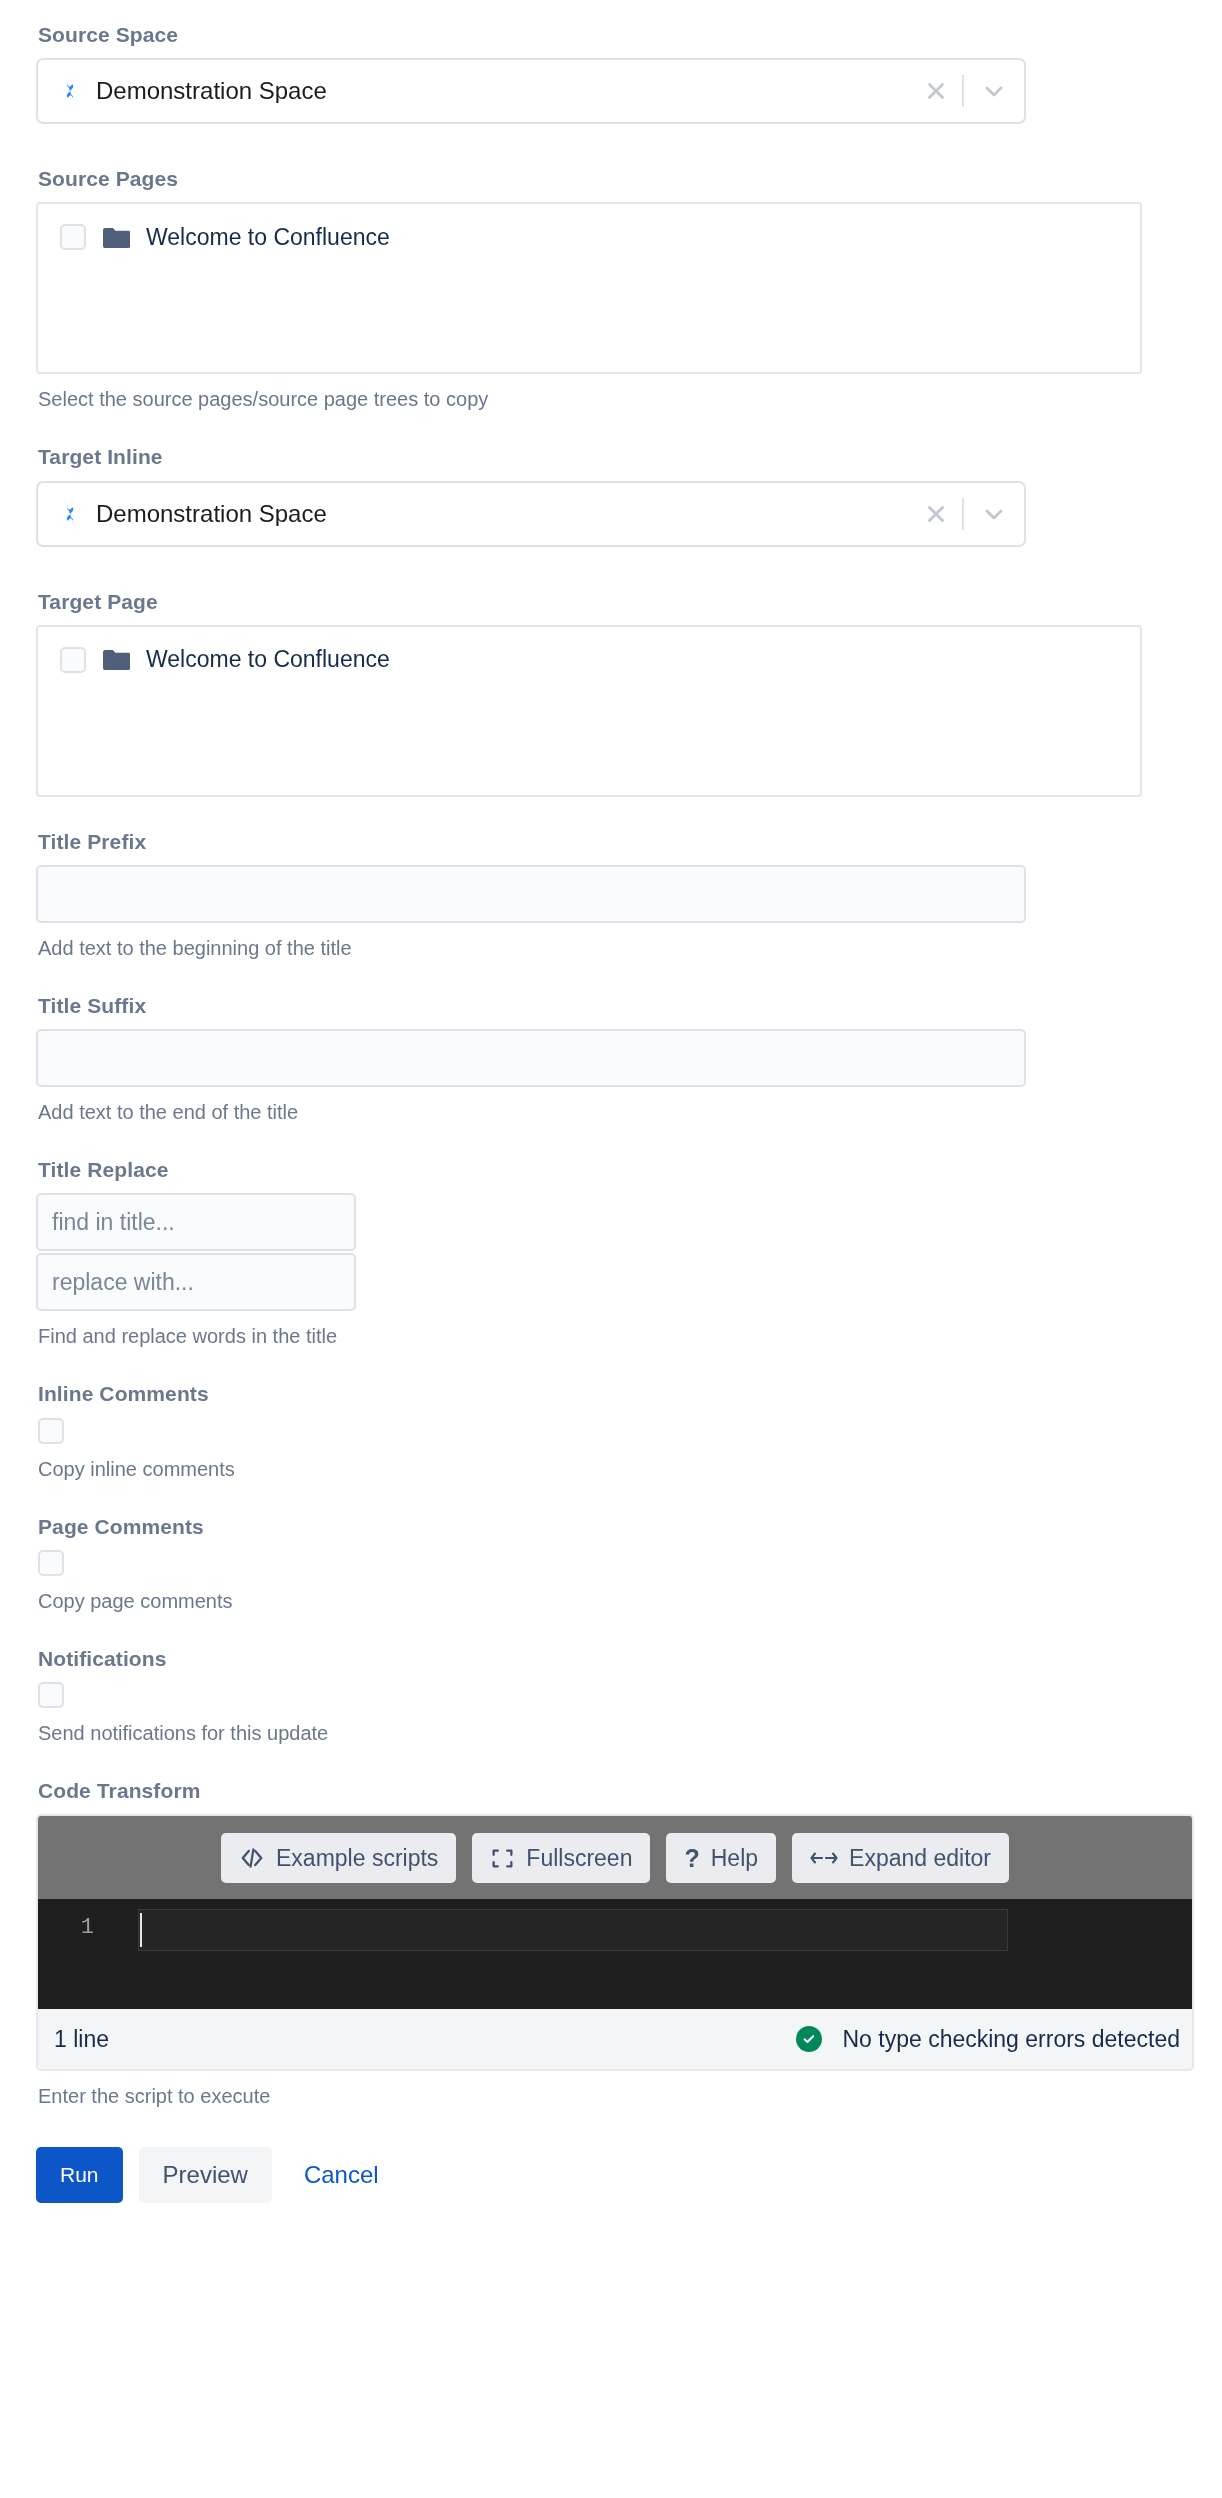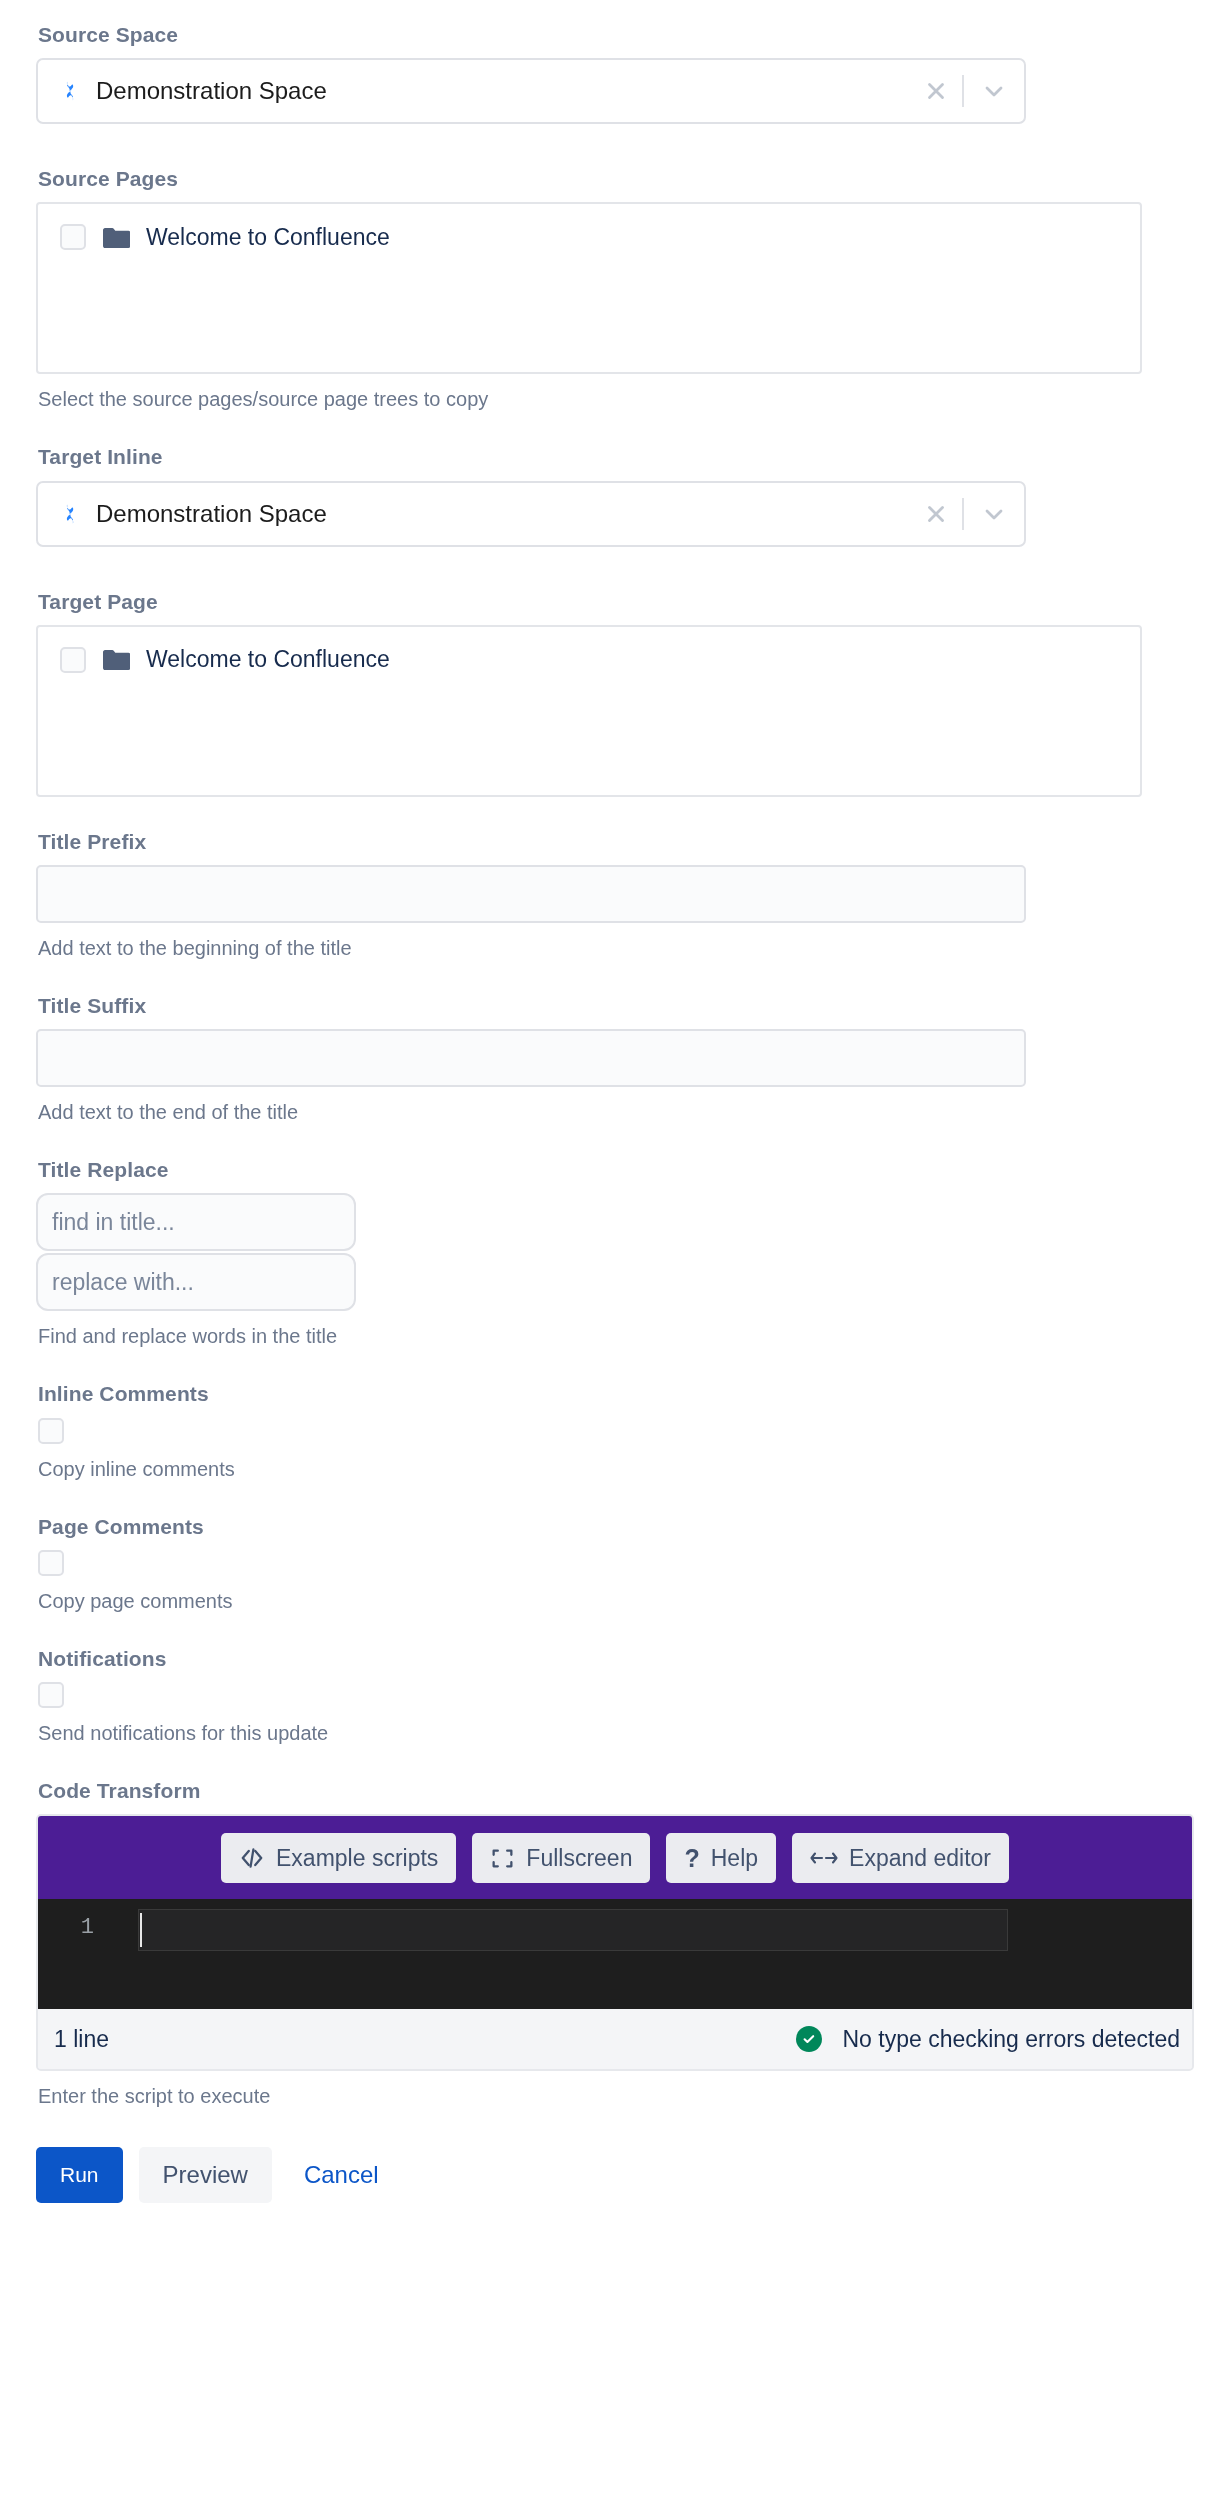--- a/index.html
+++ b/index.html
@@ -147,21 +147,21 @@
     outline: none;
     display: block;
   }
   .text-input::placeholder { color: #7A869A; }
 
   .input-small {
     width: 320px;
     height: 58px;
     background: #FAFBFC;
     border: 2px solid #DFE1E6;
-    border-radius: 12px;
+    border-radius: 5px;
     font-family: "Liberation Sans", sans-serif;
     font-size: 23px;
     color: #172B4D;
     padding: 0 14px;
     outline: none;
     display: block;
   }
   .input-small::placeholder { color: #7A869A; }
   .input-stack > .input-small + .input-small { margin-top: 2px; }
 
@@ -182,21 +182,21 @@
     border-radius: 5px;
     background: #F4F5F7;
     overflow: hidden;
   }
   .code-toolbar {
     display: flex;
     justify-content: center;
     align-items: center;
     gap: 16px;
     padding: 17px 0 16px;
-    background: #4c1d95;
+    background: #737373;
   }
   .tool-btn {
     display: inline-flex;
     align-items: center;
     gap: 11px;
     height: 50px;
     padding: 0 18px;
     background: #EBECF0;
     border: none;
     border-radius: 5px;

